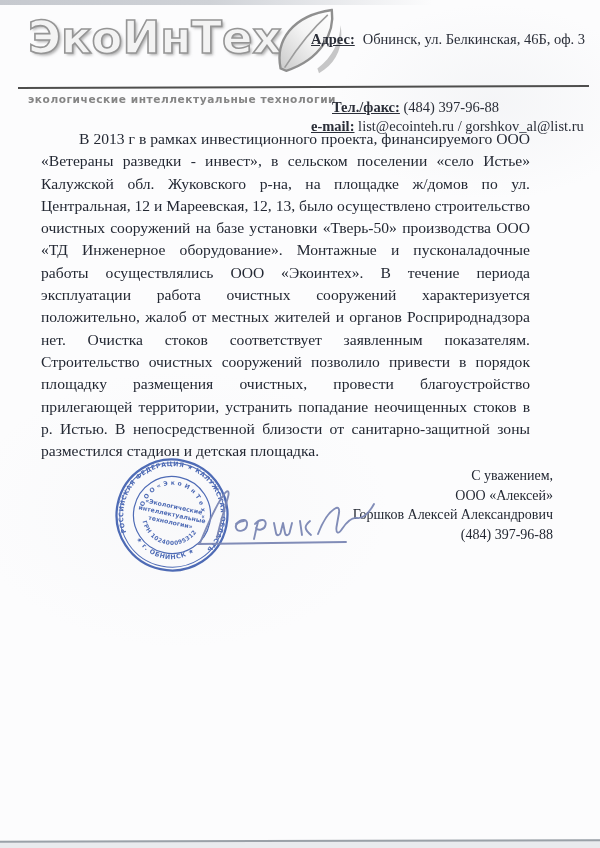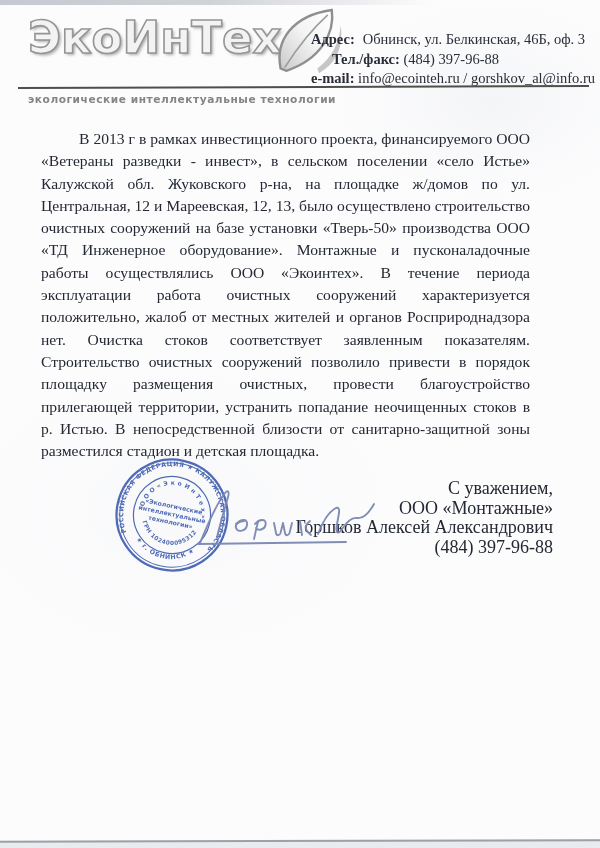--- a/index.html
+++ b/index.html
@@ -39,37 +39,37 @@
   .leaf{ margin-left:-10px; margin-top:-6px; flex:0 0 auto; }
   .tagline{
     font-family:"DejaVu Sans", sans-serif;
     font-weight:700; font-size:10.6px; color:#858585;
     letter-spacing:0.55px; margin-top:11px; white-space:nowrap;
   }
   .contact{
     position:absolute; left:311px; top:30px; width:278px;
     font-size:14.5px; line-height:19.5px; color:#2a2e38; white-space:nowrap;
   }
-  .contact .lbl{ font-weight:700; }
-  .contact .l2{ margin-left:21px; }
+  .contact .lbl{ font-weight:700; text-decoration:underline; }
+  .contact .l2{ margin-left:21px;margin-top:48px; }
   .contact .l1 .lbl{ margin-right:8px; }
   .header-rule{
     position:absolute; left:18px; top:86px; width:571px; height:2px;
     background:#4e4e4d; transform:rotate(-0.2deg);
   }
   
   .body-par{
     position:absolute; left:41px; top:128px; width:489px;
     font-size:15.6px; line-height:22.3px; color:#232833;
     text-align:justify; text-indent:38px;
   }
   
   .signoff{
-    position:absolute; top:479px; right:47px; text-align:right;
-    font-size:18px; line-height:19.6px; color:#232833; white-space:nowrap;
+    position:absolute; top:466px; right:47px; text-align:right;
+    font-size:14px; line-height:19.6px; color:#232833; white-space:nowrap;
   }
   
   .stamp{ position:absolute; left:110px; top:453px; width:124px; height:124px; opacity:0.9; }
   .stamp text{ font-family:"DejaVu Sans", sans-serif; fill:#3c5cae; }
   .signature{ position:absolute; left:170px; top:486px; width:212px; height:64px; }
 </style>
 </head>
 <body>
 
 <div class="page">
@@ -100,31 +100,31 @@
   <div class="contact">
     <div class="l1">
       <span class="lbl">Адрес:</span><span>Обнинск, ул. Белкинская, 46Б, оф. 3</span>
     </div>
     <div class="l2">
       <span class="lbl">Тел./факс:</span>
       <span>(484) 397-96-88</span>
     </div>
     <div class="l3">
       <span class="lbl">e-mail:</span>
-      <span>info@ecointeh.ru / gorshkov_al@info.ru</span>
+      <span>list@ecointeh.ru / gorshkov_al@list.ru</span>
     </div>
   </div>
 
   <div class="header-rule"></div>
 
   <div class="body-par">В 2013 г в рамках инвестиционного проекта, финансируемого ООО «Ветераны разведки - инвест», в сельском поселении «село Истье» Калужской обл. Жуковского р-на,  на площадке ж/домов по  ул. Центральная, 12 и Мареевская, 12, 13, было осуществлено строительство очистных сооружений на базе установки «Тверь-50» производства ООО «ТД Инженерное оборудование». Монтажные и пусконаладочные работы осуществлялись ООО «Экоинтех». В течение периода эксплуатации работа очистных сооружений характеризуется положительно, жалоб от местных жителей и органов Росприроднадзора нет. Очистка стоков соответствует заявленным показателям. Строительство очистных сооружений позволило привести в порядок площадку размещения очистных, провести благоустройство прилегающей территории, устранить попадание неочищенных стоков в р. Истью. В непосредственной близости от санитарно-защитной зоны разместился стадион и детская площадка.</div>
 
   <div class="signoff">
     <div>С уважением,</div>
-    <div>ООО «Монтажные»</div>
+    <div>ООО «Алексей»</div>
     <div>Горшков Алексей Александрович</div>
     <div>(484) 397-96-88</div>
   </div>
 
   <svg class="stamp" viewBox="0 0 132 132">
     <defs>
       <path id="arcOuterTop" d="M 21,92 A 52,52 0 1 1 111,92"></path>
       <path id="arcOuterBottom" d="M 25,83 A 43,43 0 0 0 107,83"></path>
       <path id="arcInnerTop" d="M 39,80 A 31,31 0 1 1 93,80"></path>
       <path id="arcInnerBottom" d="M 36,77 A 32,32 0 0 0 96,77"></path>

